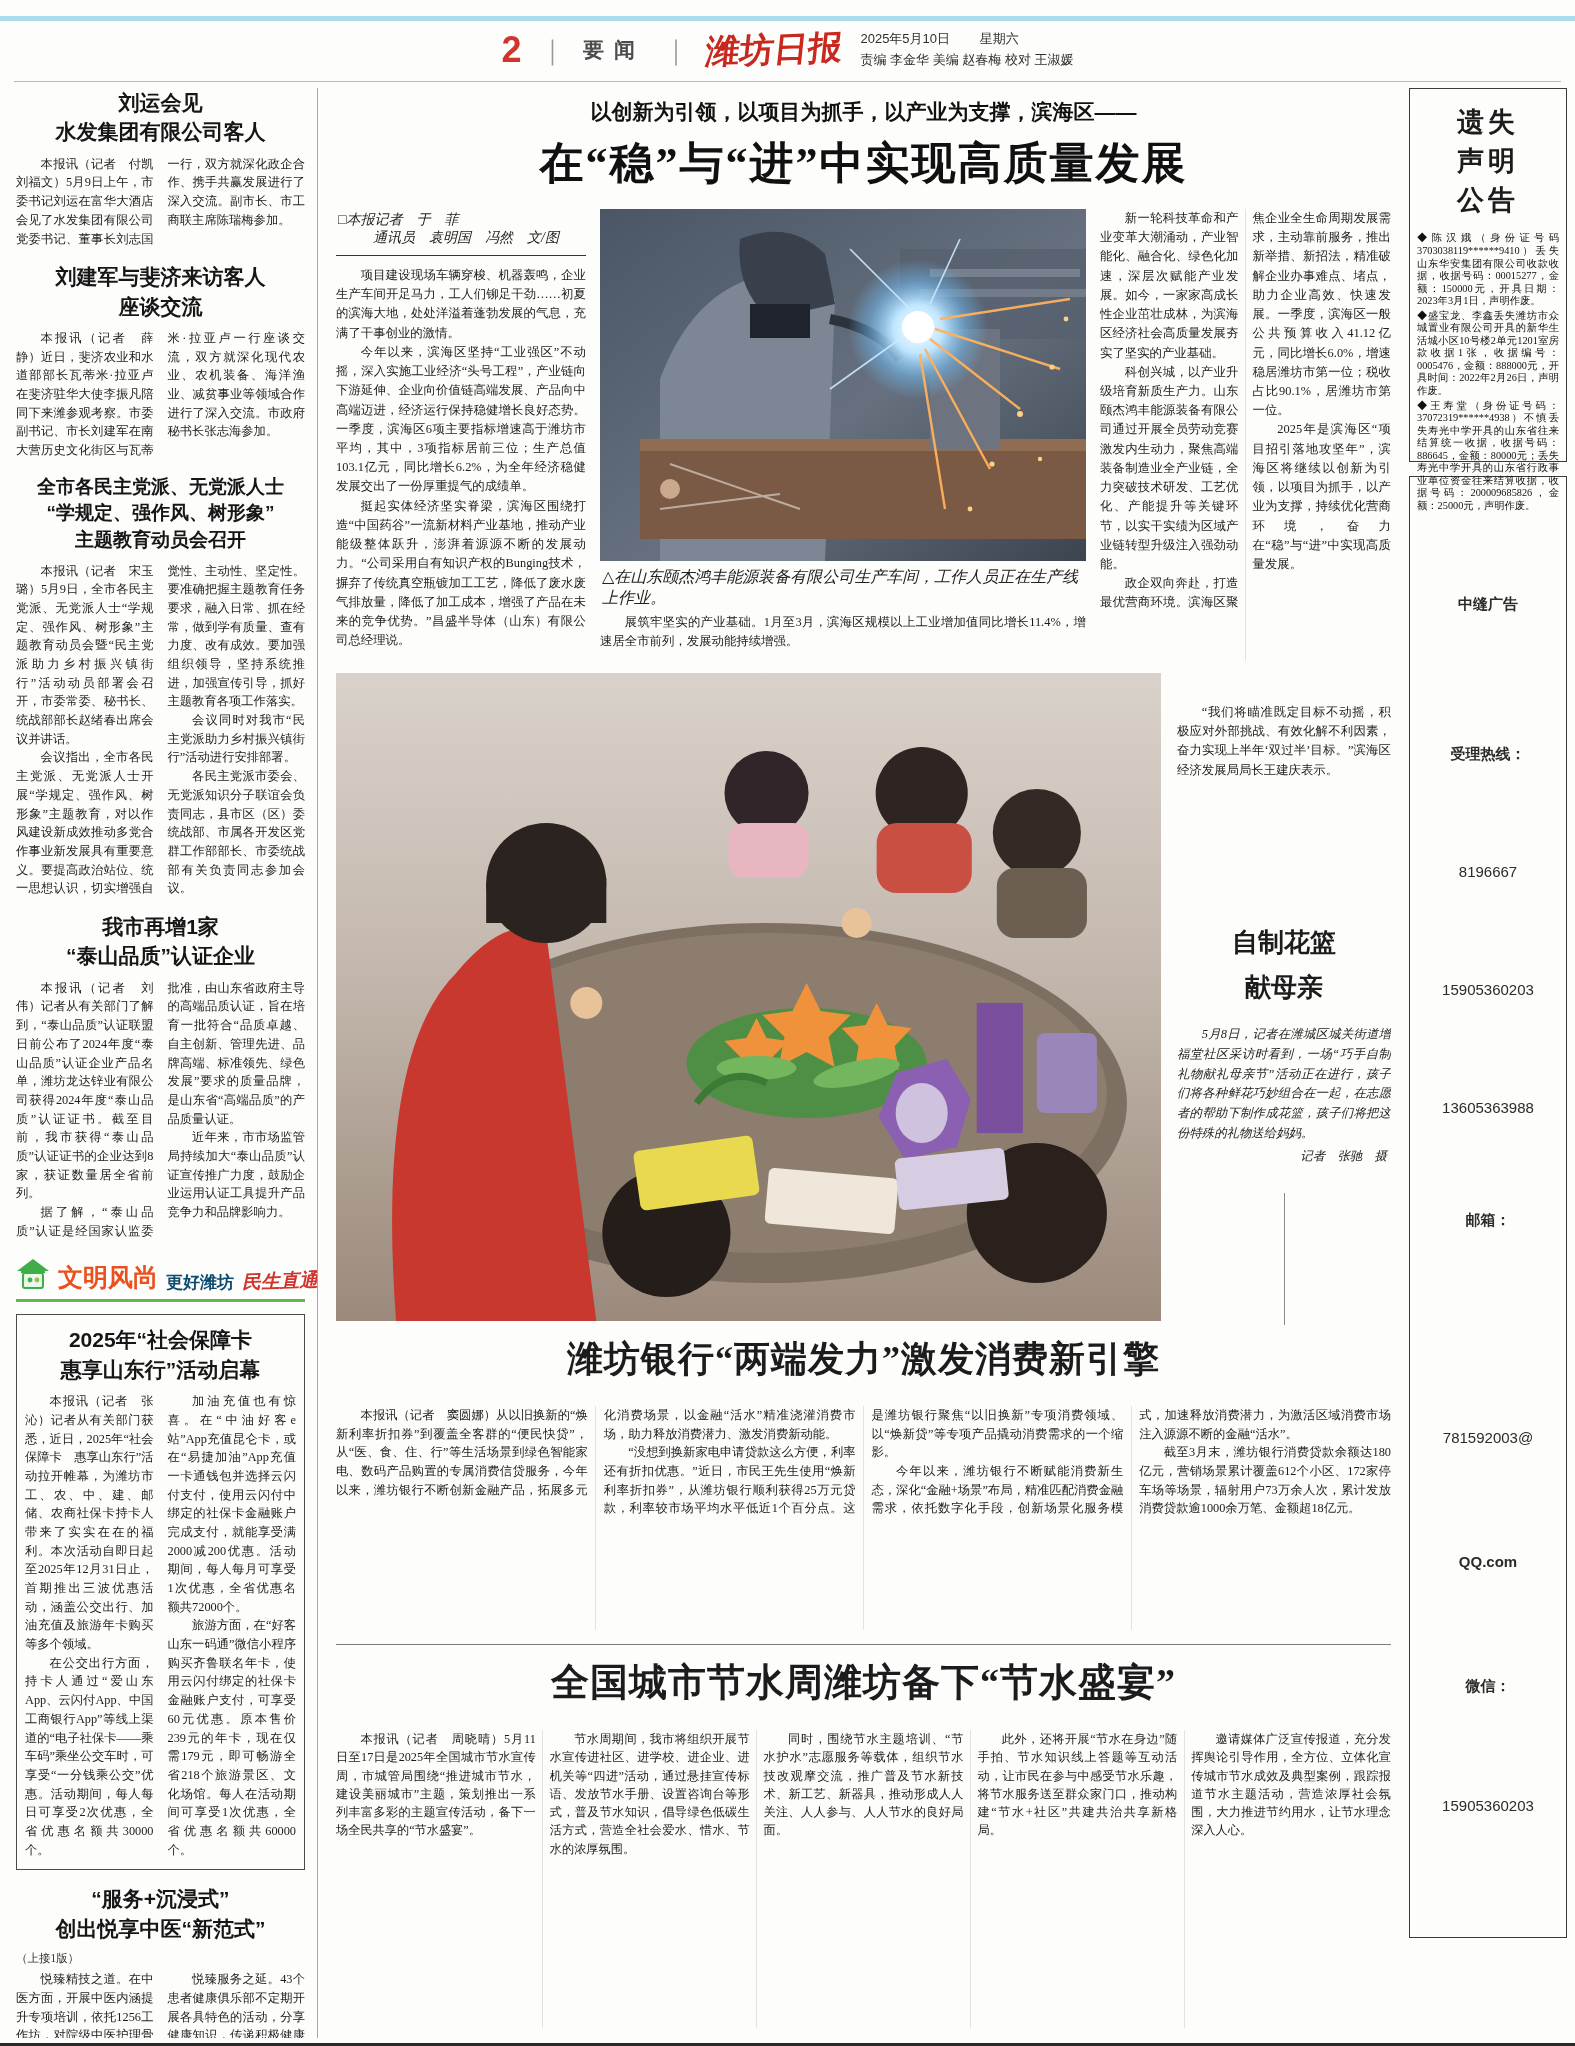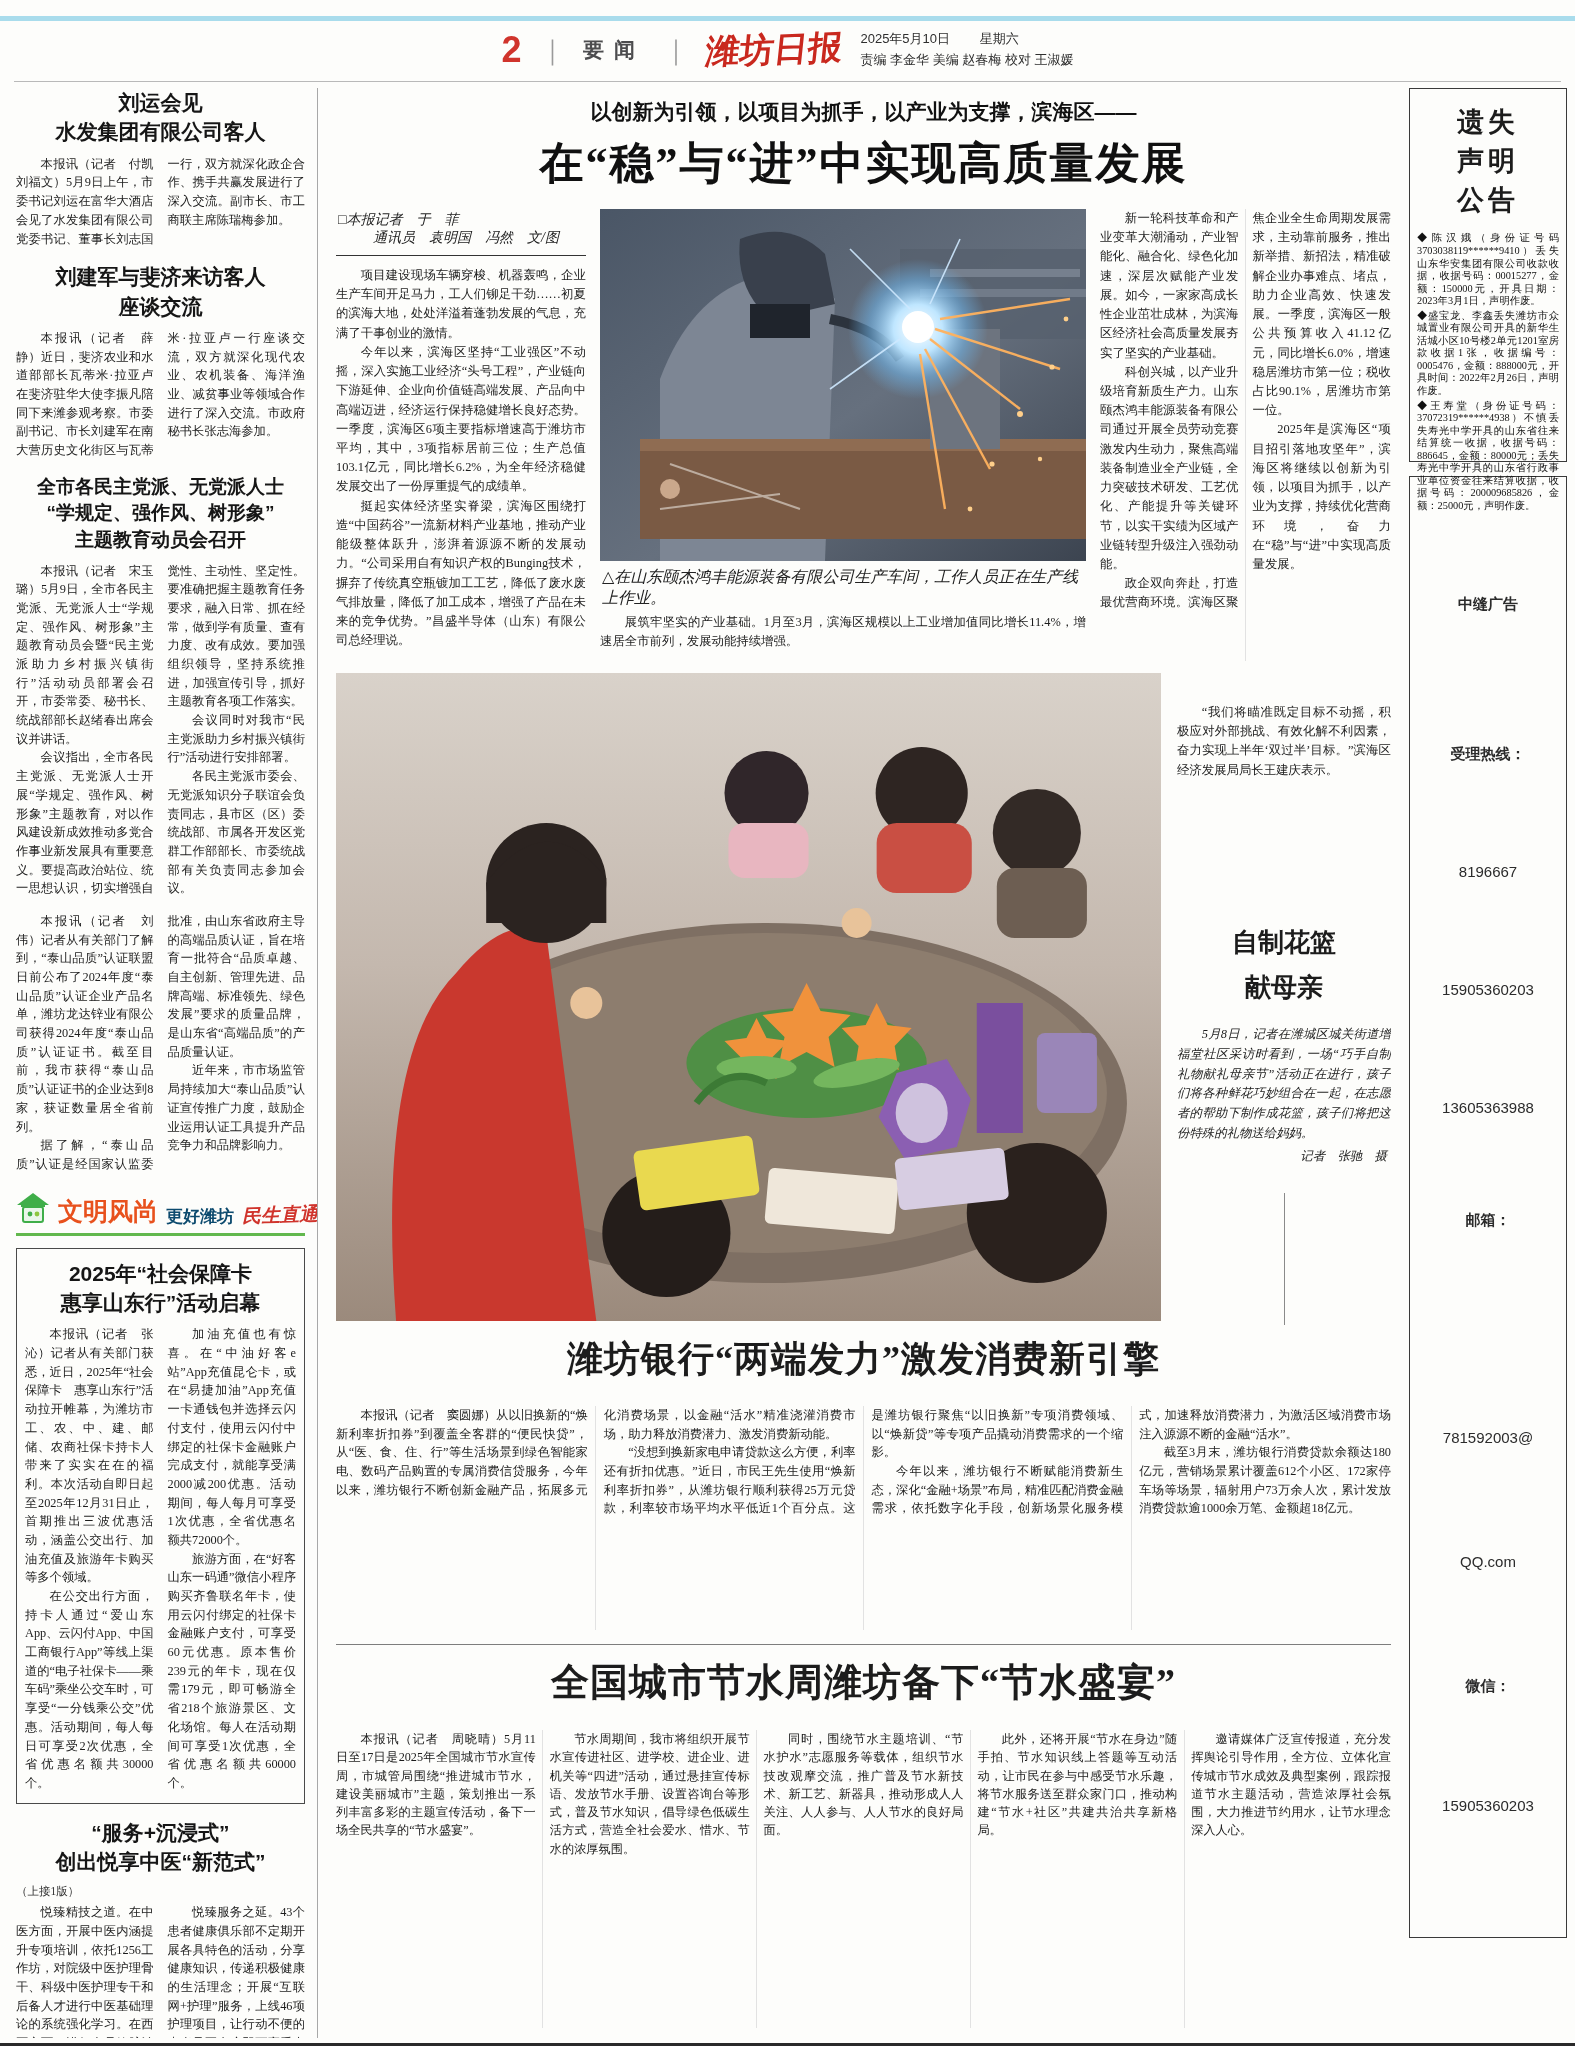--- a/index.html
+++ b/index.html
@@ -142,20 +142,24 @@
         </div>
         <div class="art-body">
           <p>本报讯（记者　宋玉璐）5月9日，全市各民主党派、无党派人士“学规定、强作风、树形象”主题教育动员会暨“民主党派助力乡村振兴镇街行”活动动员部署会召开，市委常委、秘书长、统战部部长赵绪春出席会议并讲话。</p>
           <p>会议指出，全市各民主党派、无党派人士开展“学规定、强作风、树形象”主题教育，对以作风建设新成效推动多党合作事业新发展具有重要意义。要提高政治站位、统一思想认识，切实增强自觉性、主动性、坚定性。要准确把握主题教育任务要求，融入日常、抓在经常，做到学有质量、查有力度、改有成效。要加强组织领导，坚持系统推进，加强宣传引导，抓好主题教育各项工作落实。</p>
           <p>会议同时对我市“民主党派助力乡村振兴镇街行”活动进行安排部署。</p>
           <p>各民主党派市委会、无党派知识分子联谊会负责同志，县市区（区）委统战部、市属各开发区党群工作部部长、市委统战部有关负责同志参加会议。</p>
         </div>
       </section>
 
       <section class="art">
+        <div class="art-title">
+          <div>我市再增1家</div>
+          <div>“泰山品质”认证企业</div>
+        </div>
         <div class="art-body">
           <p>本报讯（记者　刘伟）记者从有关部门了解到，“泰山品质”认证联盟日前公布了2024年度“泰山品质”认证企业产品名单，潍坊龙达锌业有限公司获得2024年度“泰山品质”认证证书。截至目前，我市获得“泰山品质”认证证书的企业达到8家，获证数量居全省前列。</p>
           <p>据了解，“泰山品质”认证是经国家认监委批准，由山东省政府主导的高端品质认证，旨在培育一批符合“品质卓越、自主创新、管理先进、品牌高端、标准领先、绿色发展”要求的质量品牌，是山东省“高端品质”的产品质量认证。</p>
           <p>近年来，市市场监管局持续加大“泰山品质”认证宣传推广力度，鼓励企业运用认证工具提升产品竞争力和品牌影响力。</p>
         </div>
       </section>
 
       <div class="banner">
         <span>
           <svg width="34" height="32" viewBox="0 0 34 32">
@@ -371,20 +375,20 @@
       </div>
 
       <div class="ad-box">
         <div class="ad-label" style="margin-top:118px">中缝广告</div>
         <div class="ad-label" style="margin-top:132px">受理热线：</div>
         <div style="margin-top:100px">8196667</div>
         <div style="margin-top:100px">15905360203</div>
         <div style="margin-top:100px">13605363988</div>
         <div class="ad-label" style="margin-top:94px">邮箱：</div>
         <div style="margin-top:200px">781592003@</div>
-        <div style="margin-top:106px; font-weight:normal">QQ.com</div>
+        <div style="margin-top:106px; font-weight:bold">QQ.com</div>
         <div class="ad-label" style="margin-top:106px">微信：</div>
         <div style="margin-top:102px">15905360203</div>
       </div>
     </div>
 
   </div>
 </div>
 
 </body></html>

